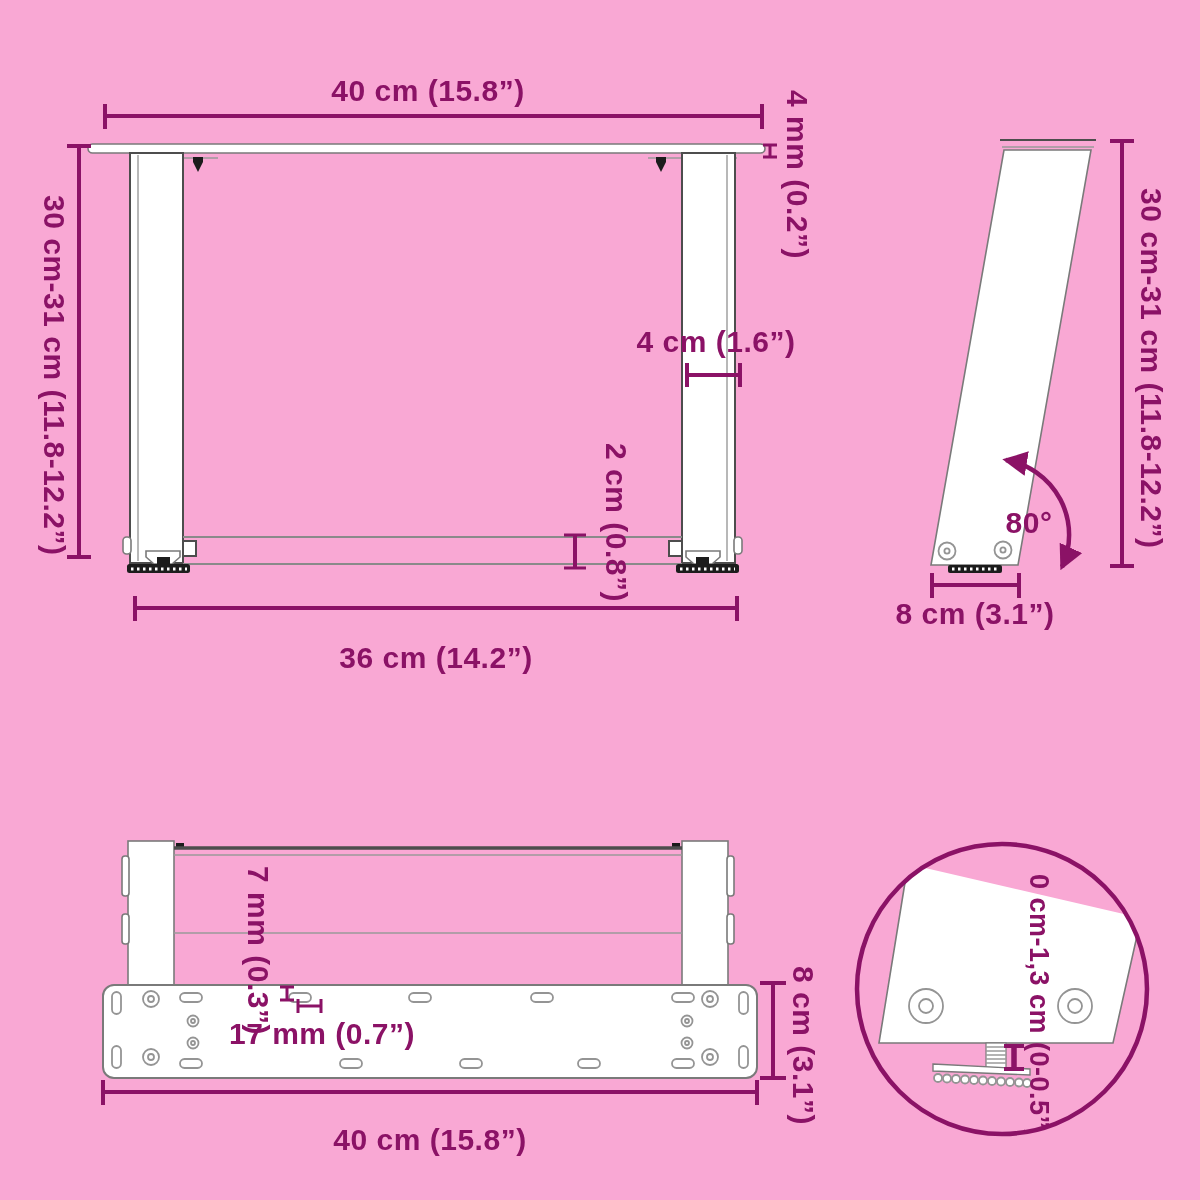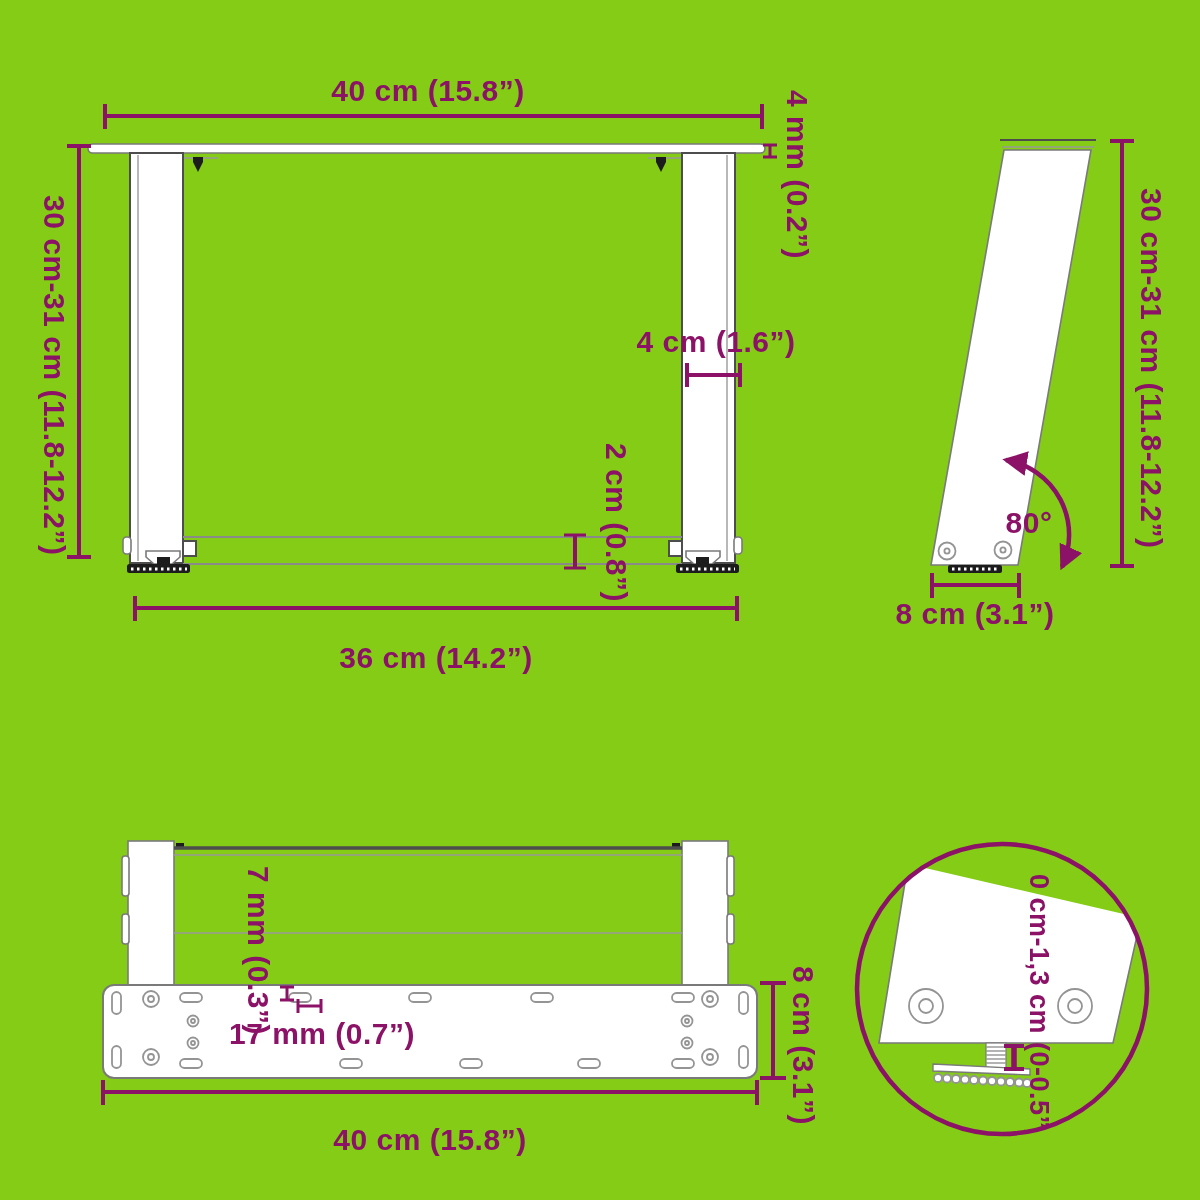--- a/index.html
+++ b/index.html
@@ -1,16 +1,16 @@
 <!DOCTYPE html>
 <html><head>
 <meta charset="utf-8">
 <style>
   html,body{margin:0;padding:0;background:#fff;}
-  .canvas{position:relative;width:1200px;height:1200px;background:#84cc16;overflow:hidden;
+  .canvas{position:relative;width:1200px;height:1200px;background:#f9a8d4;overflow:hidden;
           font-family:"Liberation Sans",sans-serif;}
   svg{display:block;}
   
   .part      {fill:#fff;stroke:#4d4d4d;stroke-width:2;}
   .part-thin {fill:#fff;stroke:#7a7a7a;stroke-width:1.6;}
   .edge      {stroke:#4d4d4d;stroke-width:2;fill:none;}
   .gline     {stroke:#8a8a8a;stroke-width:2;fill:none;}
   .gthin     {stroke:#9a9a9a;stroke-width:1.4;fill:none;}
   .hole      {fill:#fff;stroke:#949494;stroke-width:1.8;}
   .dk        {fill:#1c1c1c;stroke:none;}

